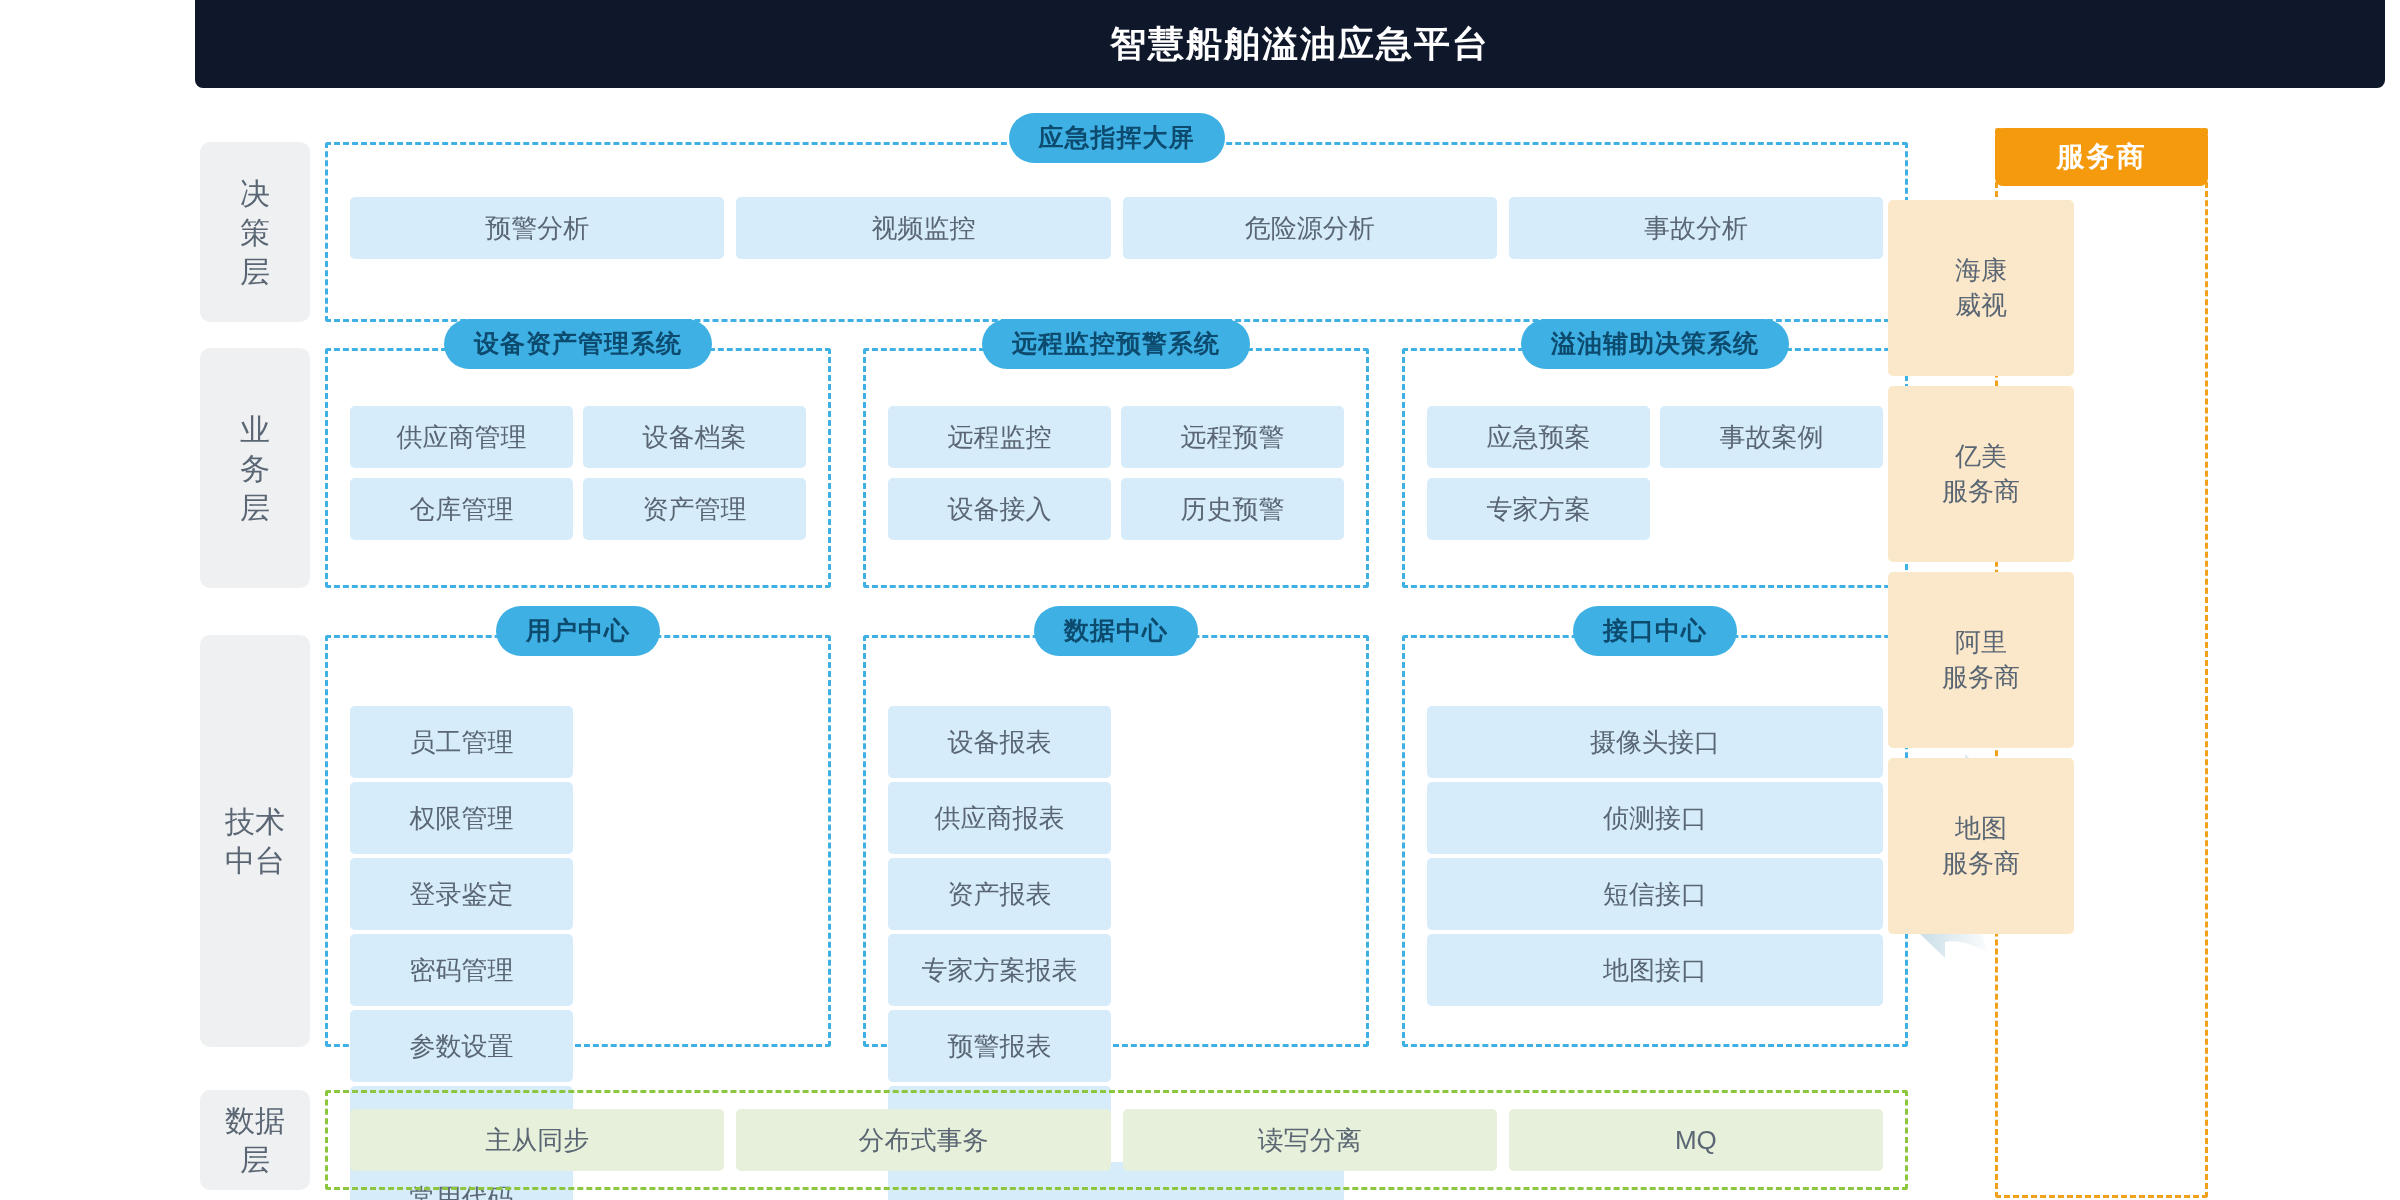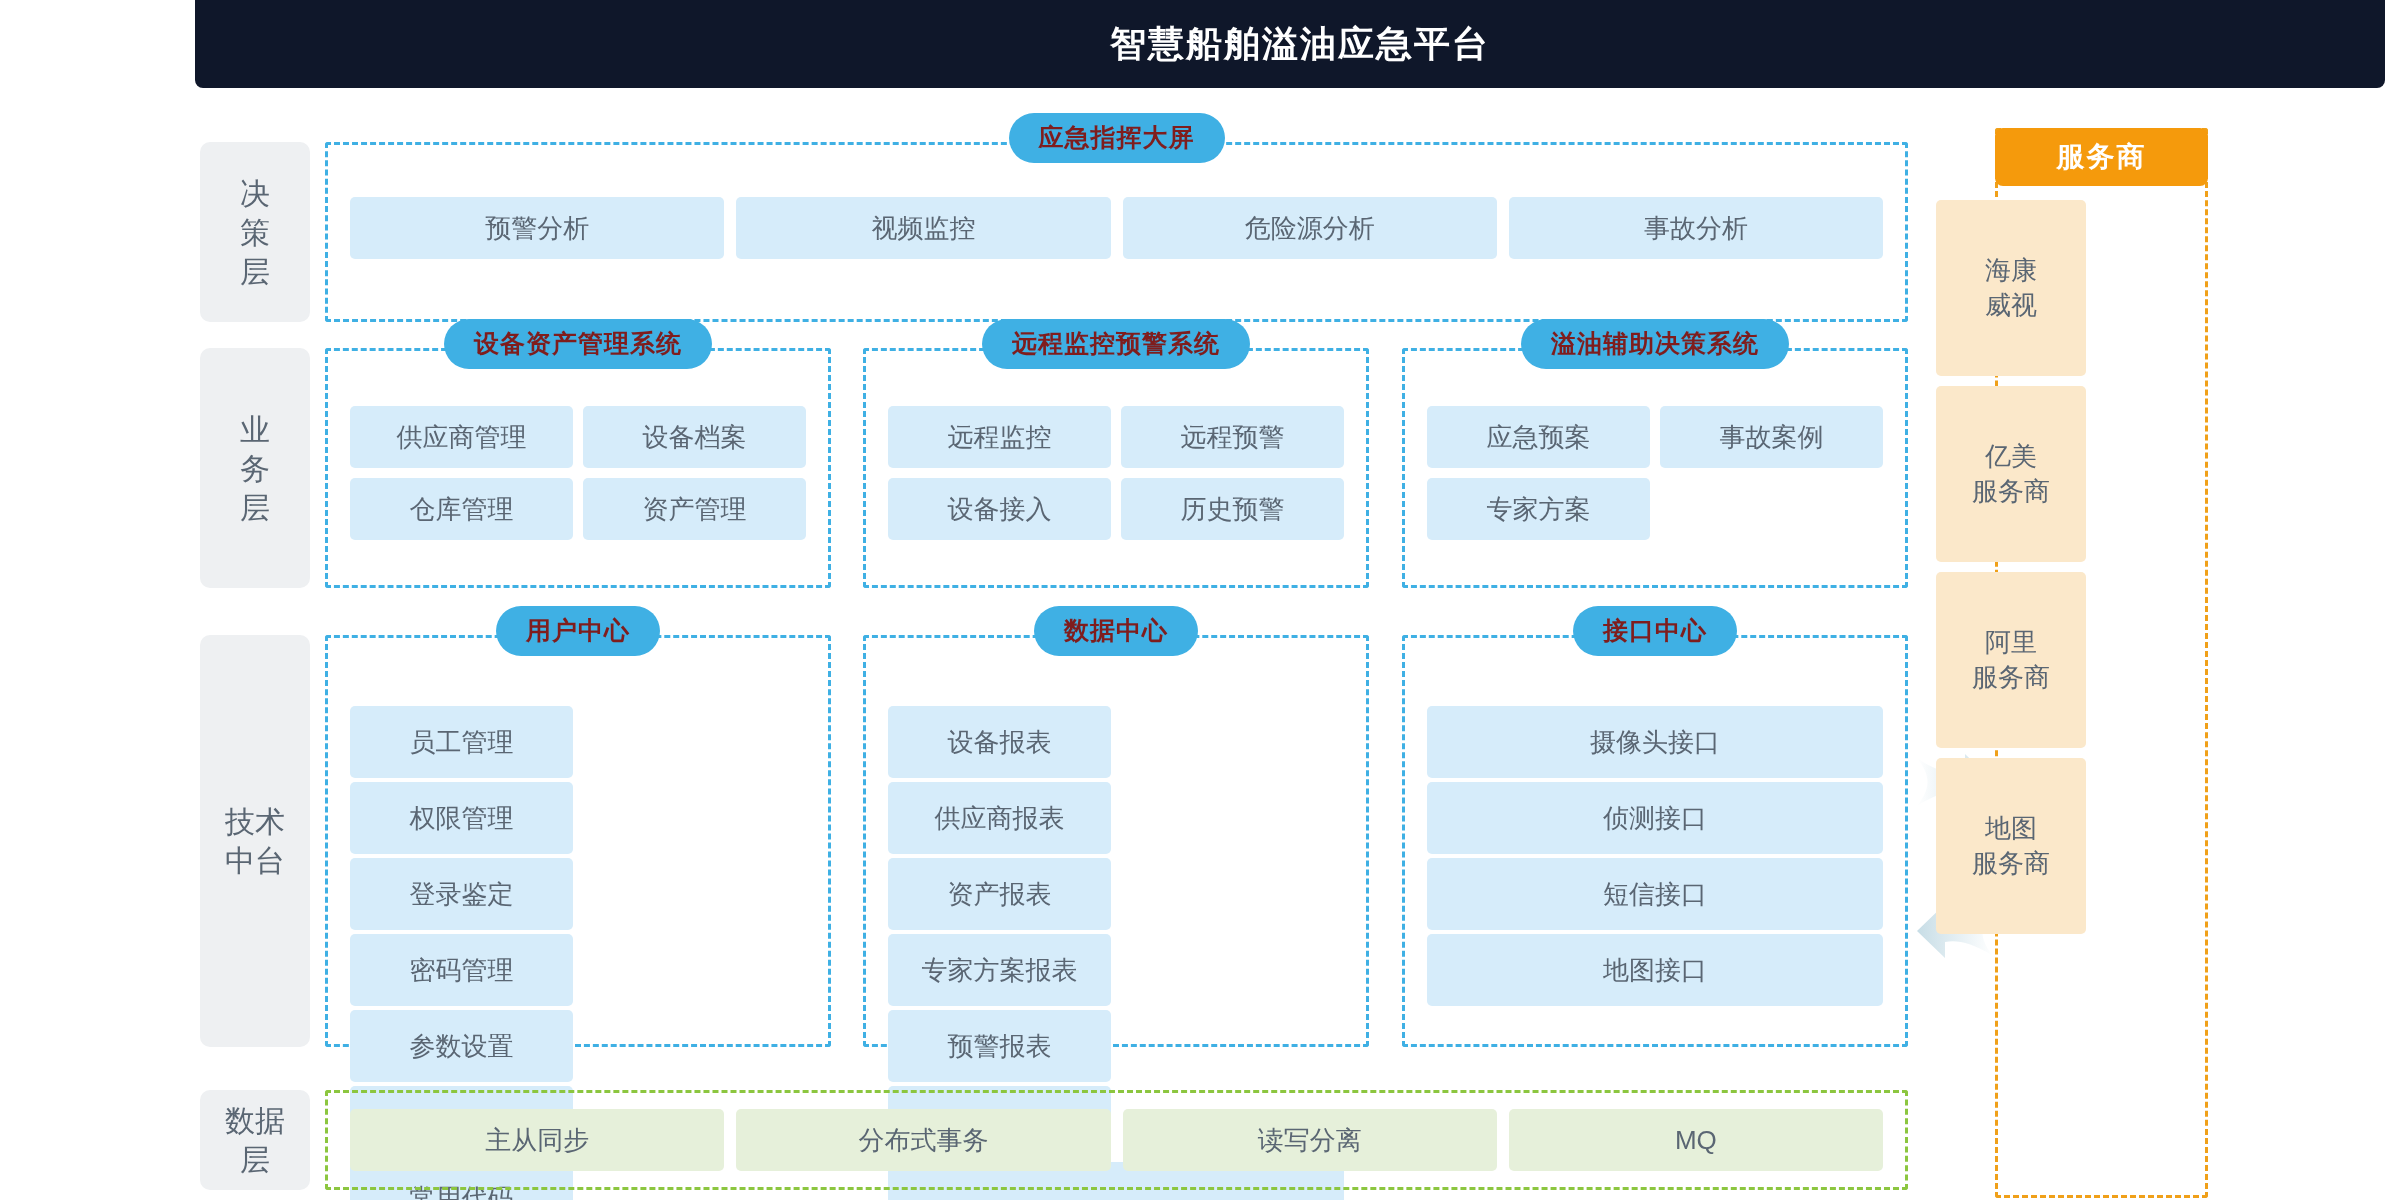--- a/index.html
+++ b/index.html
@@ -74,21 +74,21 @@
   }
   .dashed-frame.green { border-color: #8cc63f; }
 
   
   .frame-pill {
     position: absolute;
     top: -32px;
     left: 50%;
     transform: translateX(-50%);
     background: #3fb0e4;
-    color: #7f1d1d;
+    color: #0c4a6e;
     font-size: 25px;
     font-weight: bold;
     letter-spacing: 1px;
     padding: 12px 30px 13px;
     border-radius: 28px;
     white-space: nowrap;
     line-height: 1;
   }
 
   
@@ -162,23 +162,23 @@
     display: flex;
     align-items: center;
     justify-content: center;
     color: #ffffff;
     font-size: 28px;
     font-weight: bold;
     letter-spacing: 2px;
   }
   #vendor-list {
     position: absolute;
-    left: 1936px;
+    left: 1888px;
     top: 200px;
-    width: 150px;
+    width: 186px;
     display: flex;
     flex-direction: column;
     gap: 10px;
   }
   .vendor-item {
     background: #fbe8ca;
     border-radius: 5px;
     height: 176px;
     display: flex;
     align-items: center;

